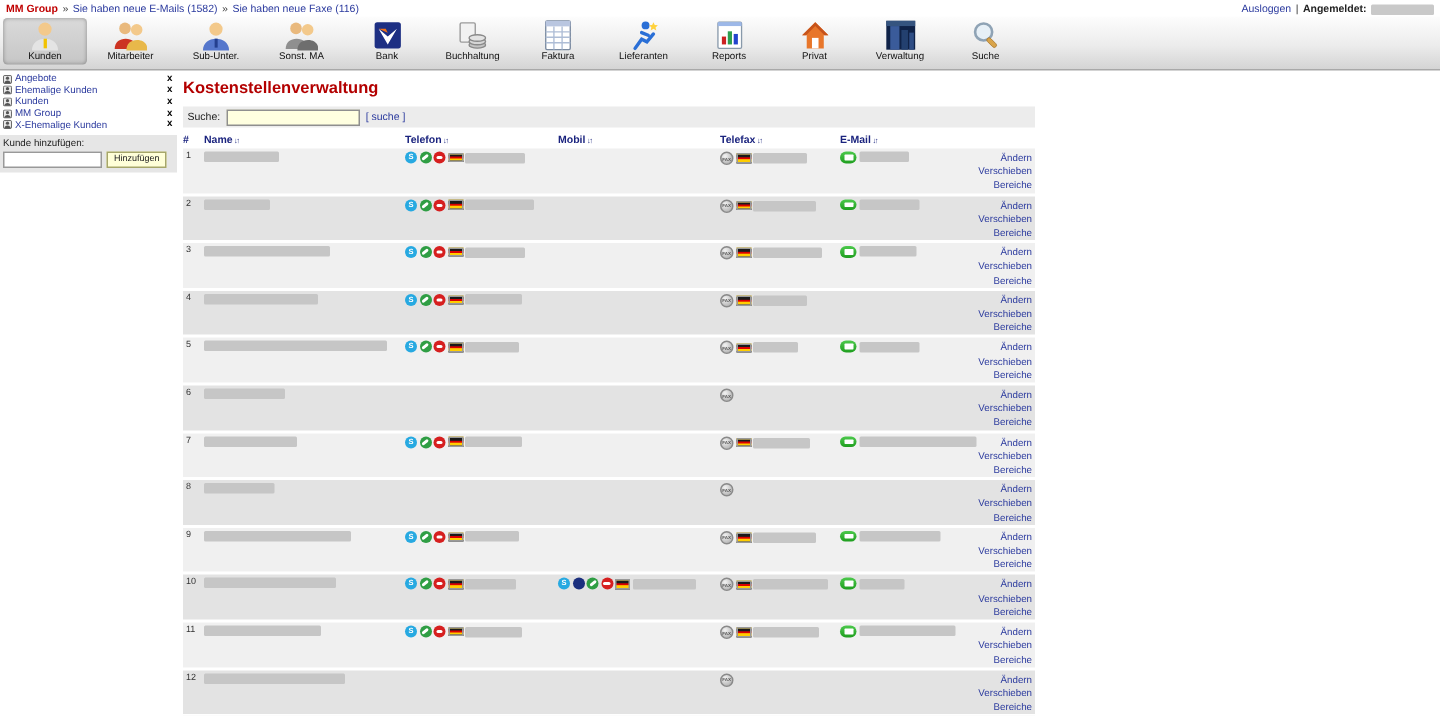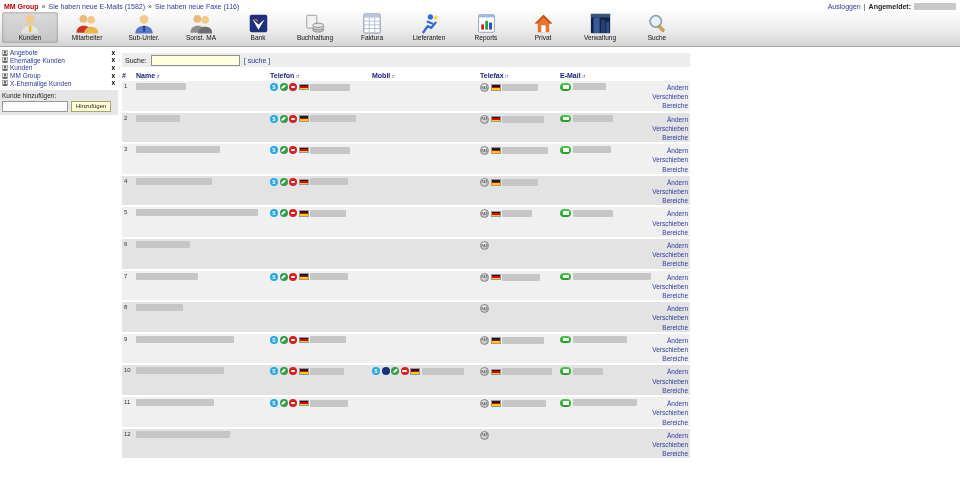--- a/index.html
+++ b/index.html
@@ -282,20 +282,21 @@
       <div class="addbox">
         <div class="addlabel">Kunde hinzufügen:</div>
         <div class="addrow">
           <input class="addinput" value="" style="">
           <button class="addbtn">Hinzufügen</button>
         </div>
       </div>
     </div>
 
     <div class="main">
+      <h1 class="title">Kostenstellenverwaltung</h1>
       <div class="searchrow">
         <span>Suche:</span>
         <input class="searchinput" value="" style="">
         <a class="searchlink">[ suche ]</a>
       </div>
       <table>
         <colgroup>
           <col style="width:14px">
             <col style="width:134px">
             <col style="width:102px">

